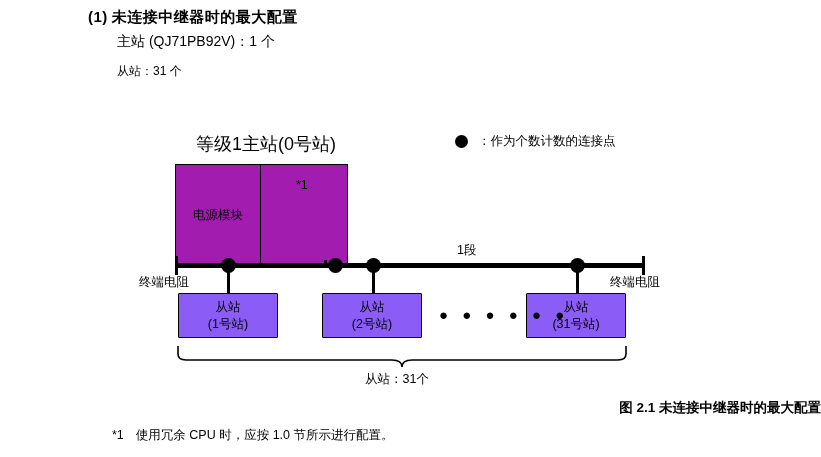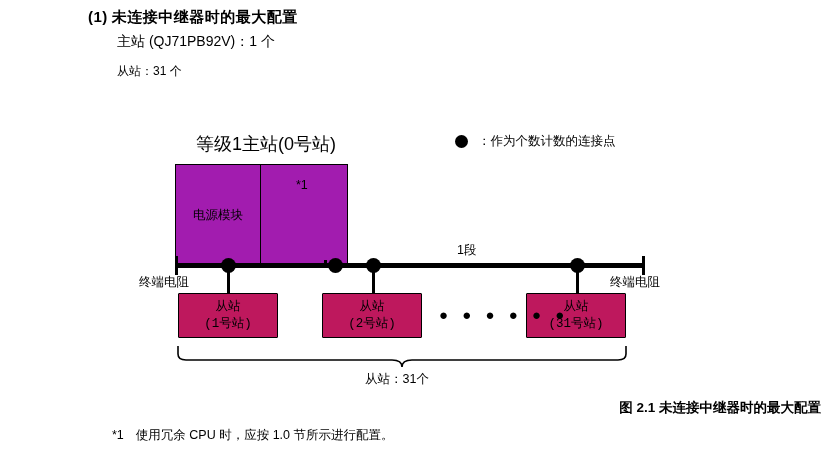--- a/index.html
+++ b/index.html
@@ -166,30 +166,29 @@
     font-size: 12.5px;
     white-space: nowrap;
   }
 
   
   .slave {
     border: 1.5px solid #000;
     box-sizing: border-box;
     width: 100px;
     height: 45px;
-    background: #be185d;
+    background: #8b5cf6;
     display: flex;
     flex-direction: column;
     align-items: center;
     justify-content: center;
     font-size: 12.5px;
     line-height: 1.35;
     border-radius: 1px;
     text-align: center;
-    font-family: Liberation Mono, monospace;
   }
   #slave-1 { left: 178px; top: 293px; }
   #slave-2 { left: 322px; top: 293px; }
   #slave-3 { left: 526px; top: 293px; }
 
   #ellipsis {
     left: 439px;
     top: 306px;
     font-size: 15px;
     letter-spacing: 5px;

